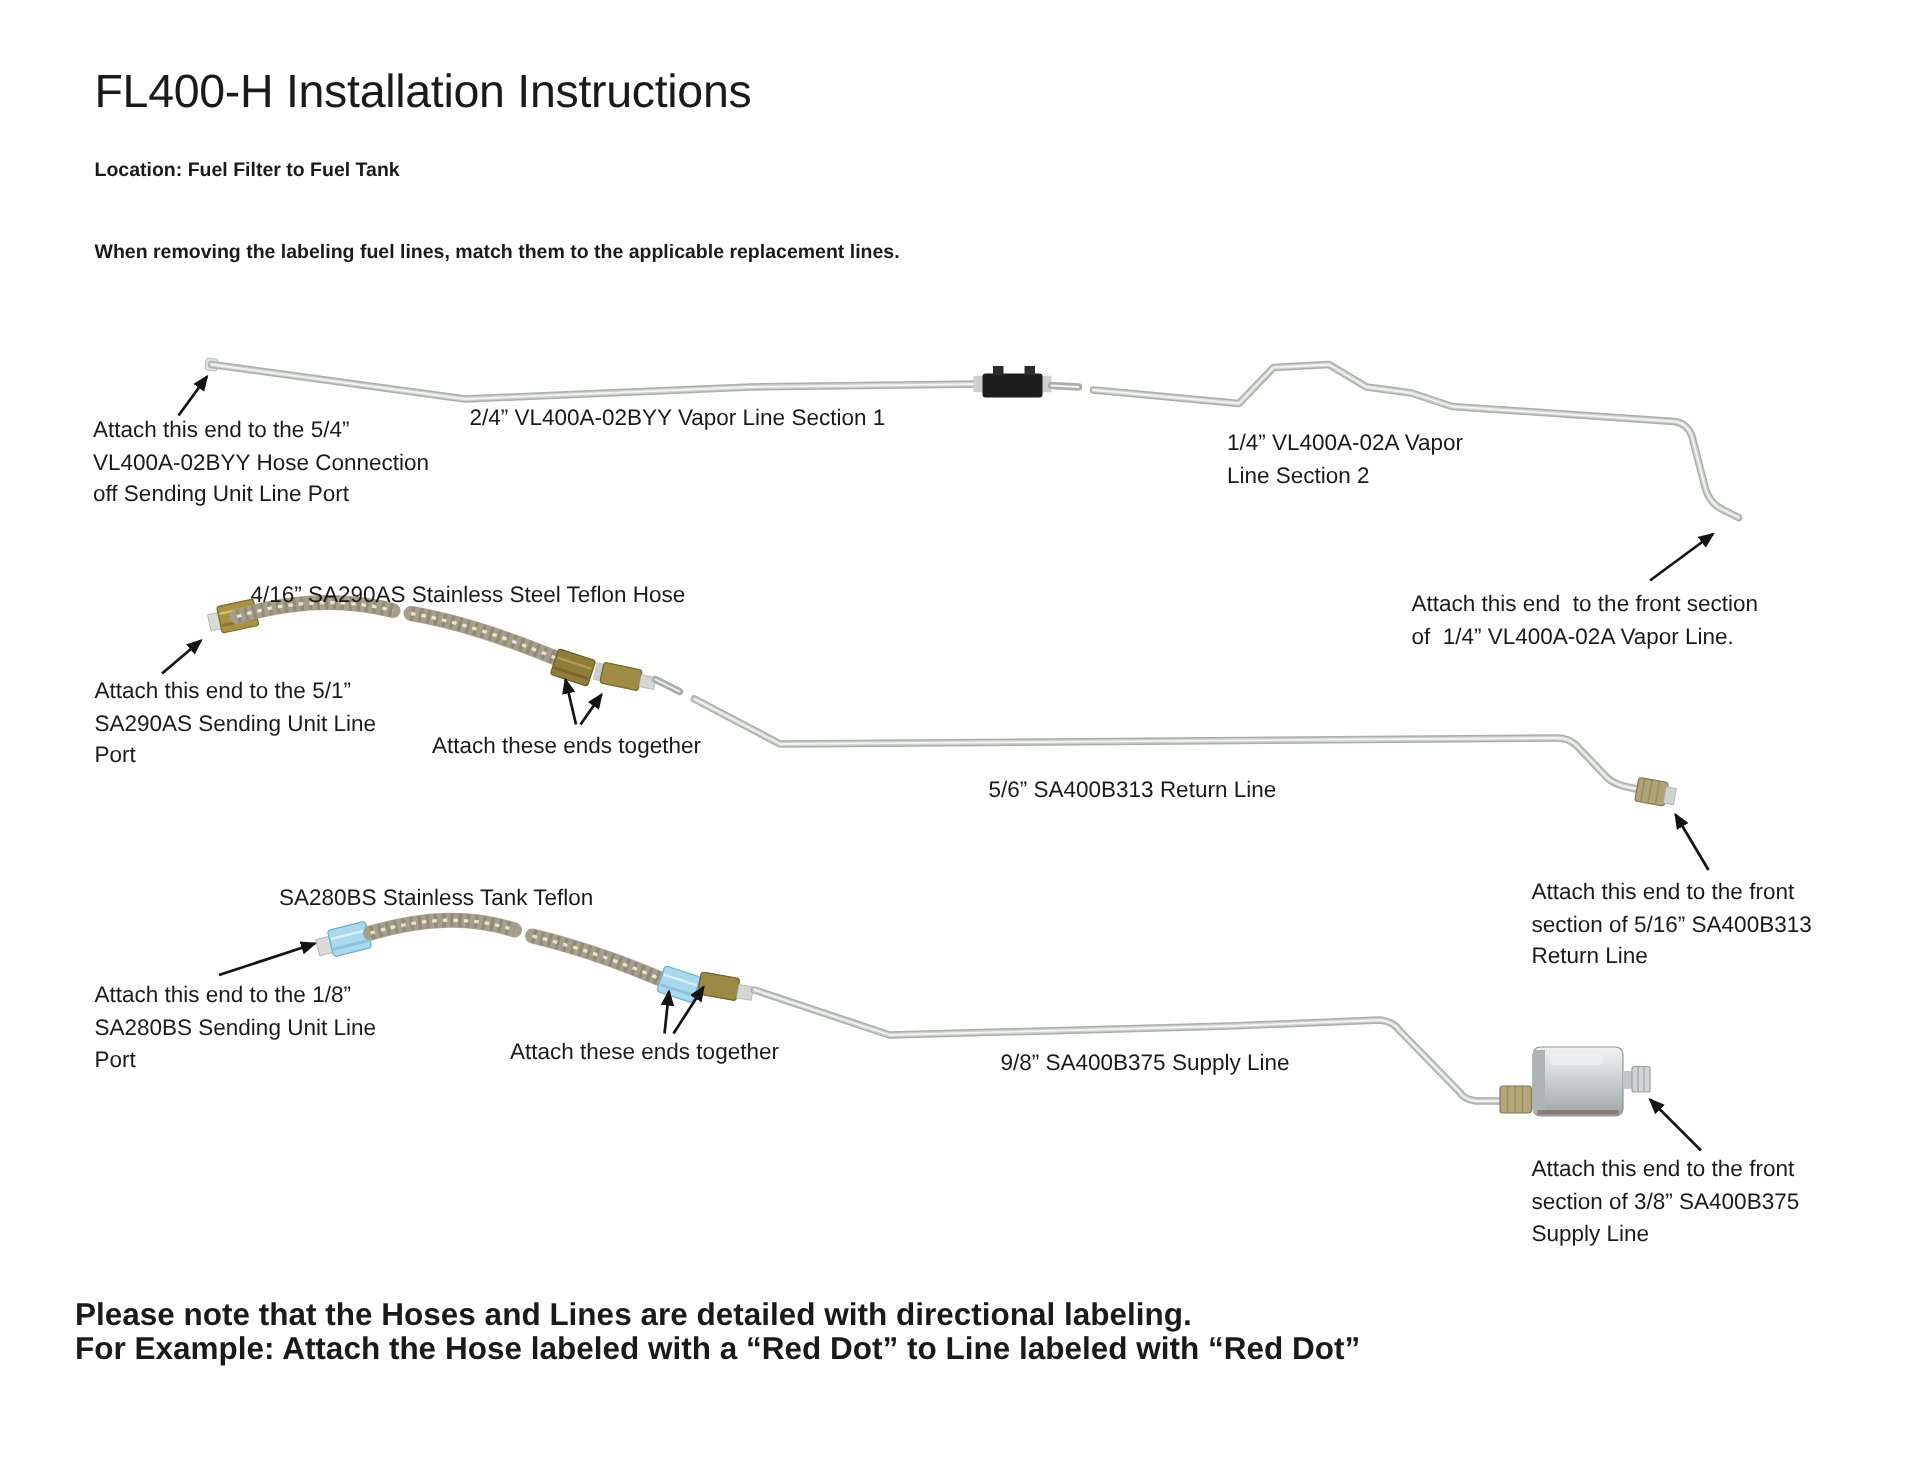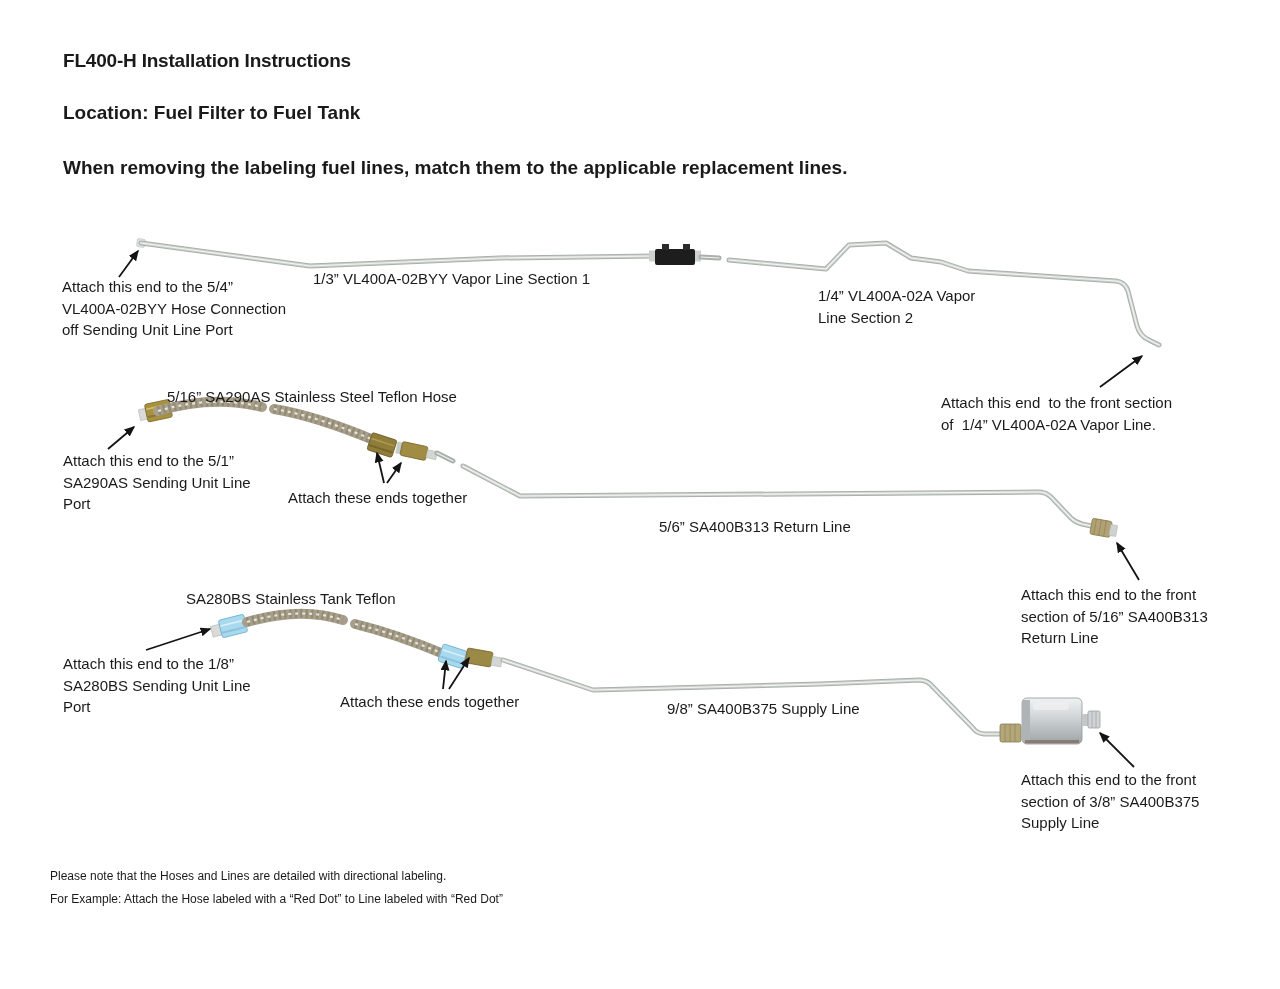--- a/index.html
+++ b/index.html
@@ -2,23 +2,23 @@
 <html><head>
 <meta charset="utf-8">
 <style>
   html,body{margin:0;padding:0}
   body{
     width:1280px;height:989px;position:relative;overflow:hidden;
     background:#ffffff;color:#1a1a1a;
     font-family:"Liberation Sans",sans-serif;
   }
   .t{position:absolute;white-space:pre;font-size:15px;line-height:21.5px}
-  #title{font-size:19px;font-weight:bold;letter-spacing:-0.2px}
-  .h2{font-size:19px;font-weight:bold}
-  .note{font-size:12px;font-weight:normal}
+  #title{font-size:31px;font-weight:normal;letter-spacing:-0.2px}
+  .h2{font-size:13px;font-weight:bold}
+  .note{font-size:21px;font-weight:bold}
   svg#diagram{position:absolute;left:0;top:0}
   .tube{fill:none;stroke:#a9afaa;stroke-width:5;stroke-linecap:round;stroke-linejoin:round}
   .tube2{fill:none;stroke:#ccd1cd;stroke-width:3;stroke-linecap:round;stroke-linejoin:round}
   .tube3{fill:none;stroke:#f2f4f2;stroke-width:1.2;stroke-linecap:round;stroke-linejoin:round}
   .braid{fill:none;stroke:#a79f8b;stroke-width:10;stroke-linecap:round}
   .braidtex{fill:none;stroke:#6f684f;stroke-width:9;stroke-dasharray:2.2 3.2;opacity:.38}
   .braidhi{fill:none;stroke:#efecdf;stroke-width:2.2;stroke-dasharray:3 4;opacity:.9}
   .arr{fill:none;stroke:#141414;stroke-width:1.8;marker-end:url(#ah)}
 </style>
 </head>
@@ -162,30 +162,30 @@
   <path class="arr" d="M146,650 L210,629"></path>
   <path class="arr" d="M443,689 L446,661"></path>
   <path class="arr" d="M449,689 L469,658"></path>
   <path class="arr" d="M1134,767 L1100,733"></path>
 </svg>
 
 <div class="t" id="title" style="left:63px;top:50px">FL400-H Installation Instructions</div>
 <div class="t h2" style="left:63px;top:102px">Location: Fuel Filter to Fuel Tank</div>
 <div class="t h2" style="left:63px;top:157px">When removing the labeling fuel lines, match them to the applicable replacement lines.</div>
 
-<div class="t" style="left:313px;top:268px">1/3” VL400A-02BYY Vapor Line Section 1</div>
+<div class="t" style="left:313px;top:268px">2/4” VL400A-02BYY Vapor Line Section 1</div>
 <div class="t" style="left:62px;top:276px">Attach this end to the 5/4”
 VL400A-02BYY Hose Connection
 off Sending Unit Line Port</div>
 <div class="t" style="left:818px;top:285px">1/4” VL400A-02A Vapor
 Line Section 2</div>
 <div class="t" style="left:941px;top:392px">Attach this end  to the front section
 of  1/4” VL400A-02A Vapor Line.</div>
 
-<div class="t" style="left:167px;top:386px">5/16” SA290AS Stainless Steel Teflon Hose</div>
+<div class="t" style="left:167px;top:386px">4/16” SA290AS Stainless Steel Teflon Hose</div>
 <div class="t" style="left:63px;top:450px">Attach this end to the 5/1”
 SA290AS Sending Unit Line
 Port</div>
 <div class="t" style="left:288px;top:487px">Attach these ends together</div>
 <div class="t" style="left:659px;top:516px">5/6” SA400B313 Return Line</div>
 <div class="t" style="left:1021px;top:584px">Attach this end to the front
 section of 5/16” SA400B313
 Return Line</div>
 
 <div class="t" style="left:186px;top:588px">SA280BS Stainless Tank Teflon</div>

